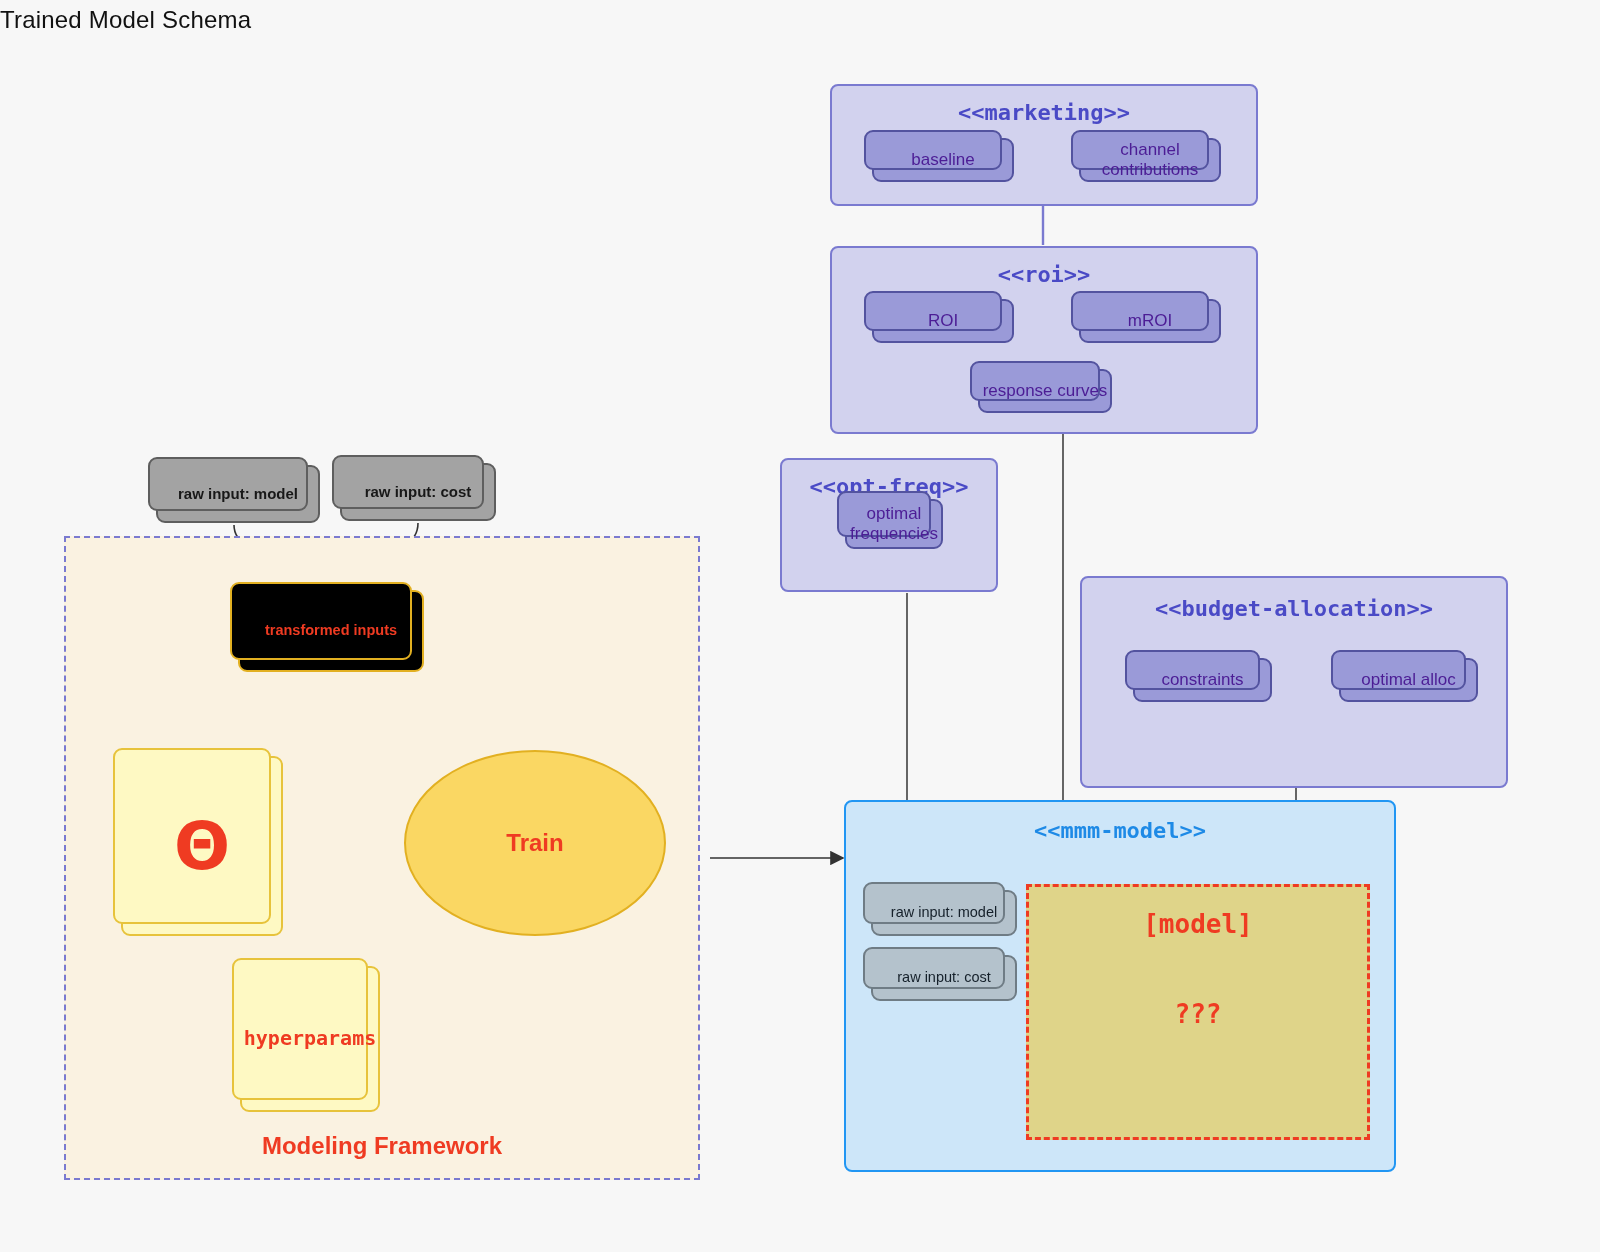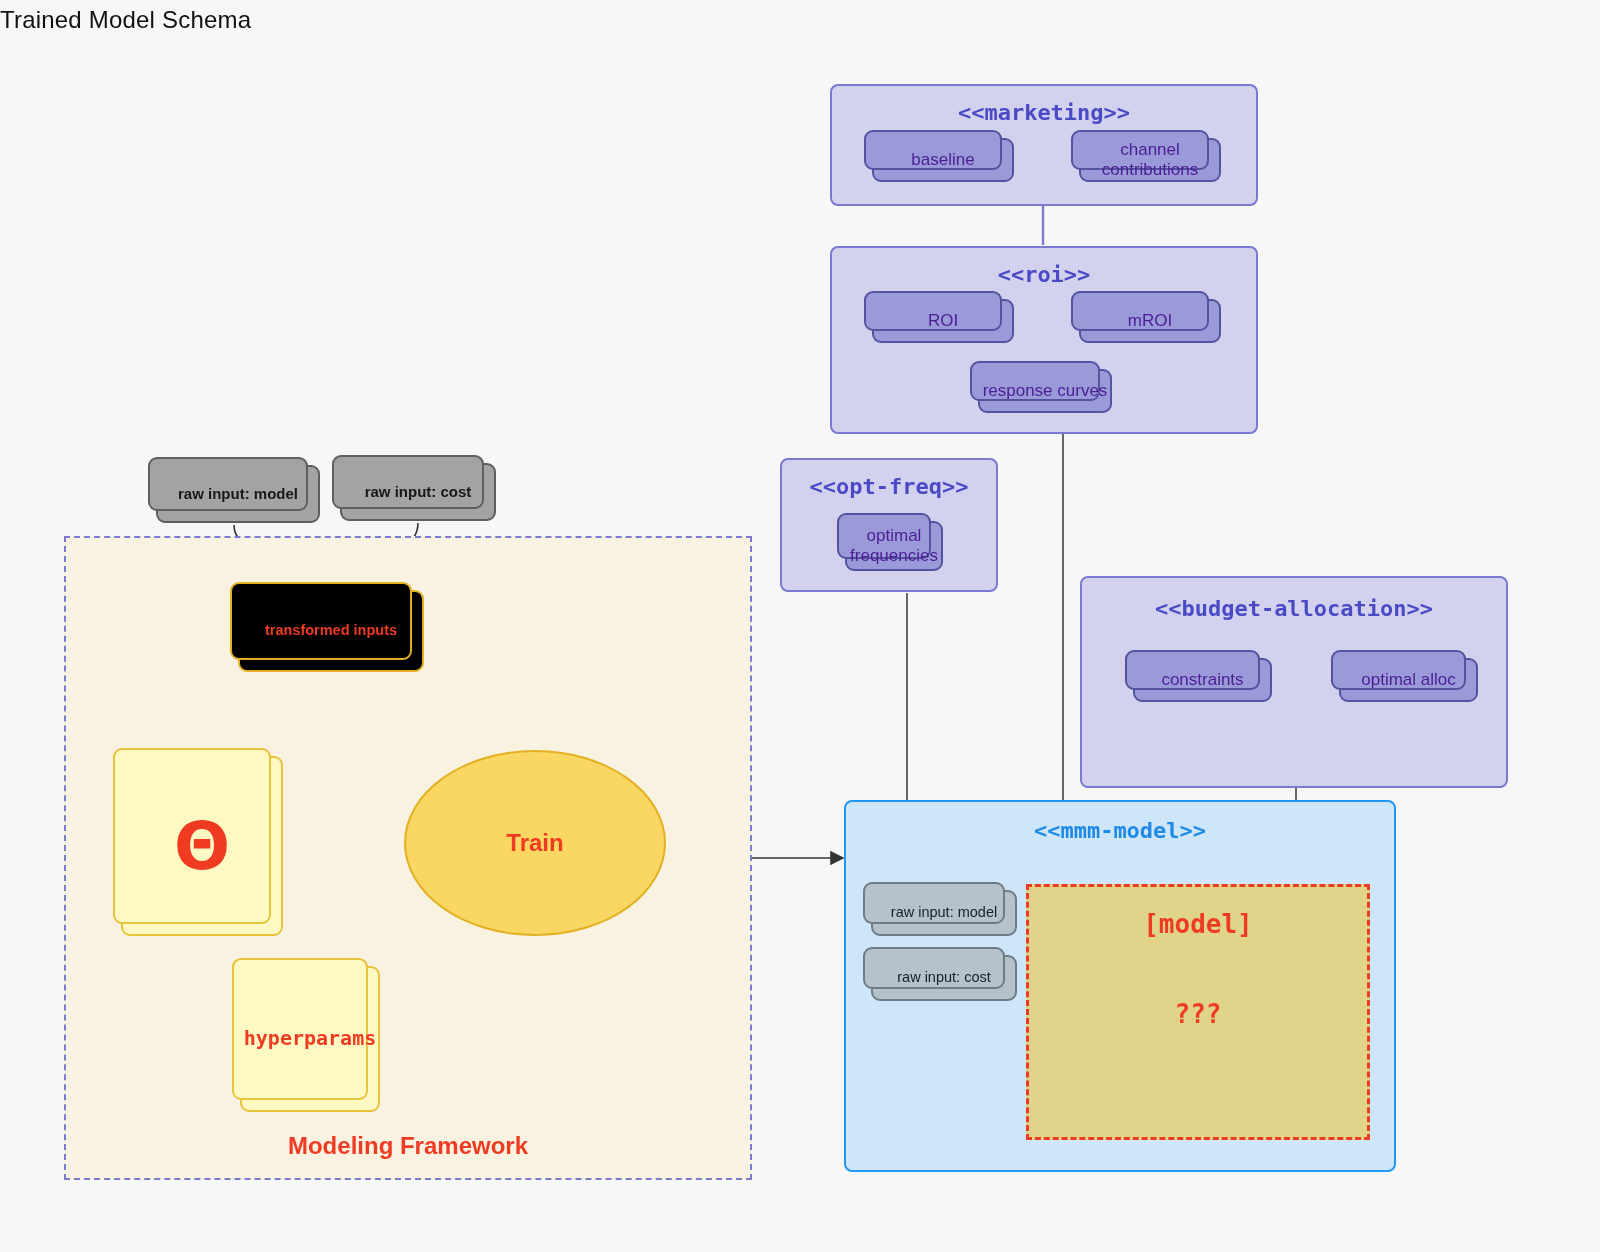--- a/index.html
+++ b/index.html
@@ -205,21 +205,21 @@
 
     <line x1="907" y1="593" x2="907" y2="800" stroke="#555" stroke-width="1.8"></line>
 
     <line x1="1296" y1="748" x2="1296" y2="800" stroke="#555" stroke-width="1.8"></line>
 
     <line x1="1014" y1="160" x2="1076" y2="160" stroke="#6a6ac4" stroke-width="1.6" marker-start="url(#arrowPurpleS)" marker-end="url(#arrowPurpleE)"></line>
     <line x1="1014" y1="321" x2="1076" y2="321" stroke="#6a6ac4" stroke-width="1.6" marker-start="url(#arrowPurpleS)" marker-end="url(#arrowPurpleE)"></line>
     <line x1="1272" y1="680" x2="1336" y2="680" stroke="#6a6ac4" stroke-width="1.6" marker-start="url(#arrowPurpleS)" marker-end="url(#arrowPurpleE)"></line>
   </svg>
 
-  <div class="framework" style="left:64px;top:536px;width:688px;height:644px;">
+  <div class="framework" style="left:64px;top:536px;width:636px;height:644px;">
     <div class="framework-label">Modeling Framework</div>
   </div>
 
   <div class="node n-grey" style="left:156px;top:465px;width:164px;height:58px;">
     <span>raw input: model</span>
   </div>
   <div class="node n-grey" style="left:340px;top:463px;width:156px;height:58px;">
     <span>raw input: cost</span>
   </div>
 
@@ -259,21 +259,21 @@
   <div class="node n-purple" style="left:1079px;top:299px;width:142px;height:44px;">
     <span>mROI</span>
   </div>
   <div class="node n-purple" style="left:978px;top:369px;width:134px;height:44px;justify-content:center;">
     <span>response curves</span>
   </div>
 
   <div class="pkg pkg-lav" style="left:780px;top:458px;width:218px;height:134px;">
     <div class="pkg-title" style="top:14px;font-size:22px;">&lt;&lt;opt-freq&gt;&gt;</div>
   </div>
-  <div class="node n-purple" style="left:845px;top:521px;width:98px;height:50px;flex-direction:column;">
+  <div class="node n-purple" style="left:845px;top:499px;width:98px;height:50px;flex-direction:column;">
     <span>optimal</span>
     <span>frequencies</span>
   </div>
 
   <div class="pkg pkg-lav" style="left:1080px;top:576px;width:428px;height:212px;">
     <div class="pkg-title" style="top:18px;font-size:22px;">&lt;&lt;budget-allocation&gt;&gt;</div>
   </div>
   <div class="node n-purple" style="left:1133px;top:658px;width:139px;height:44px;">
     <span>constraints</span>
   </div>

